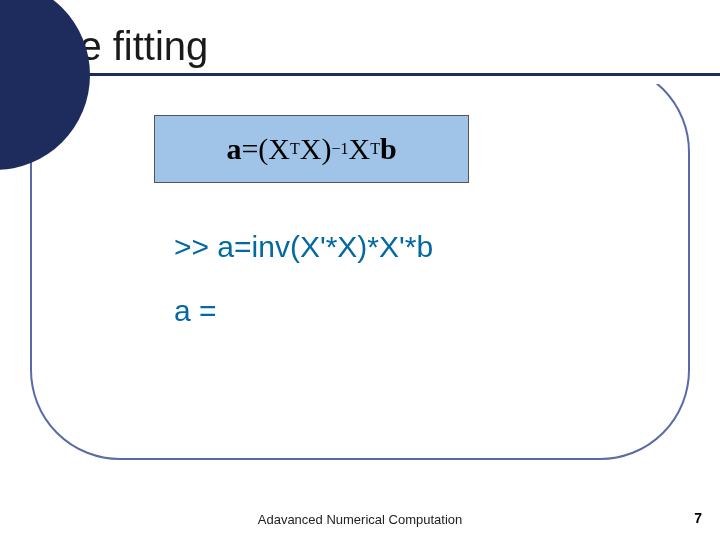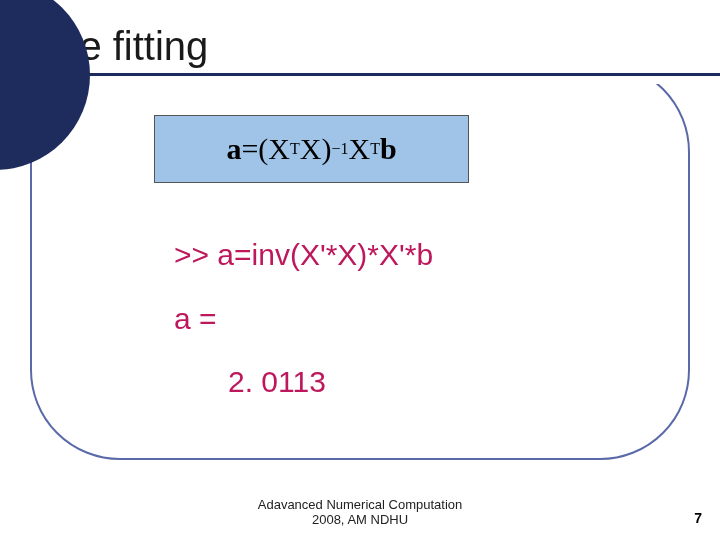--- a/index.html
+++ b/index.html
@@ -78,23 +78,23 @@
     color: #000;
   }
   .formula-box .a-bold, .formula-box .b-bold { font-weight: bold; }
   .formula-box sup { font-size: 16px; vertical-align: super; line-height: 0; }
   .formula-box .paren { font-size: 30px; }
 
   
   .code-area {
     position: absolute;
     left: 174px;
-    top: 236px;
+    top: 228px;
     font-size: 30px;
-    color: #be185d;
+    color: #0369a1;
     font-family: Arial, Helvetica, sans-serif;
     line-height: 1.25;
   }
   .code-area .cmd { margin-bottom: 26px; }
   .code-area .var { margin-bottom: 26px; }
   .code-area .vals { padding-left: 54px; }
 
   
   .footer {
     position: absolute;
@@ -139,24 +139,22 @@
     <sup>−1</sup>
     <span>X</span>
     <sup>T</sup>
     <span class="b-bold">b</span>
   </div>
 
   <div class="code-area">
     <div class="cmd">&gt;&gt; a=inv(X'*X)*X'*b</div>
     <div class="var">a =</div>
     <div class="vals">
-      <div>2. 0113</div>
     </div>
   </div>
 
   <div class="footer">
     <div>Adavanced Numerical Computation</div>
-    <div>2008, AM NDHU</div>
   </div>
 
   <div class="pagenum">7</div>
 
 </div>
 
 </body></html>

